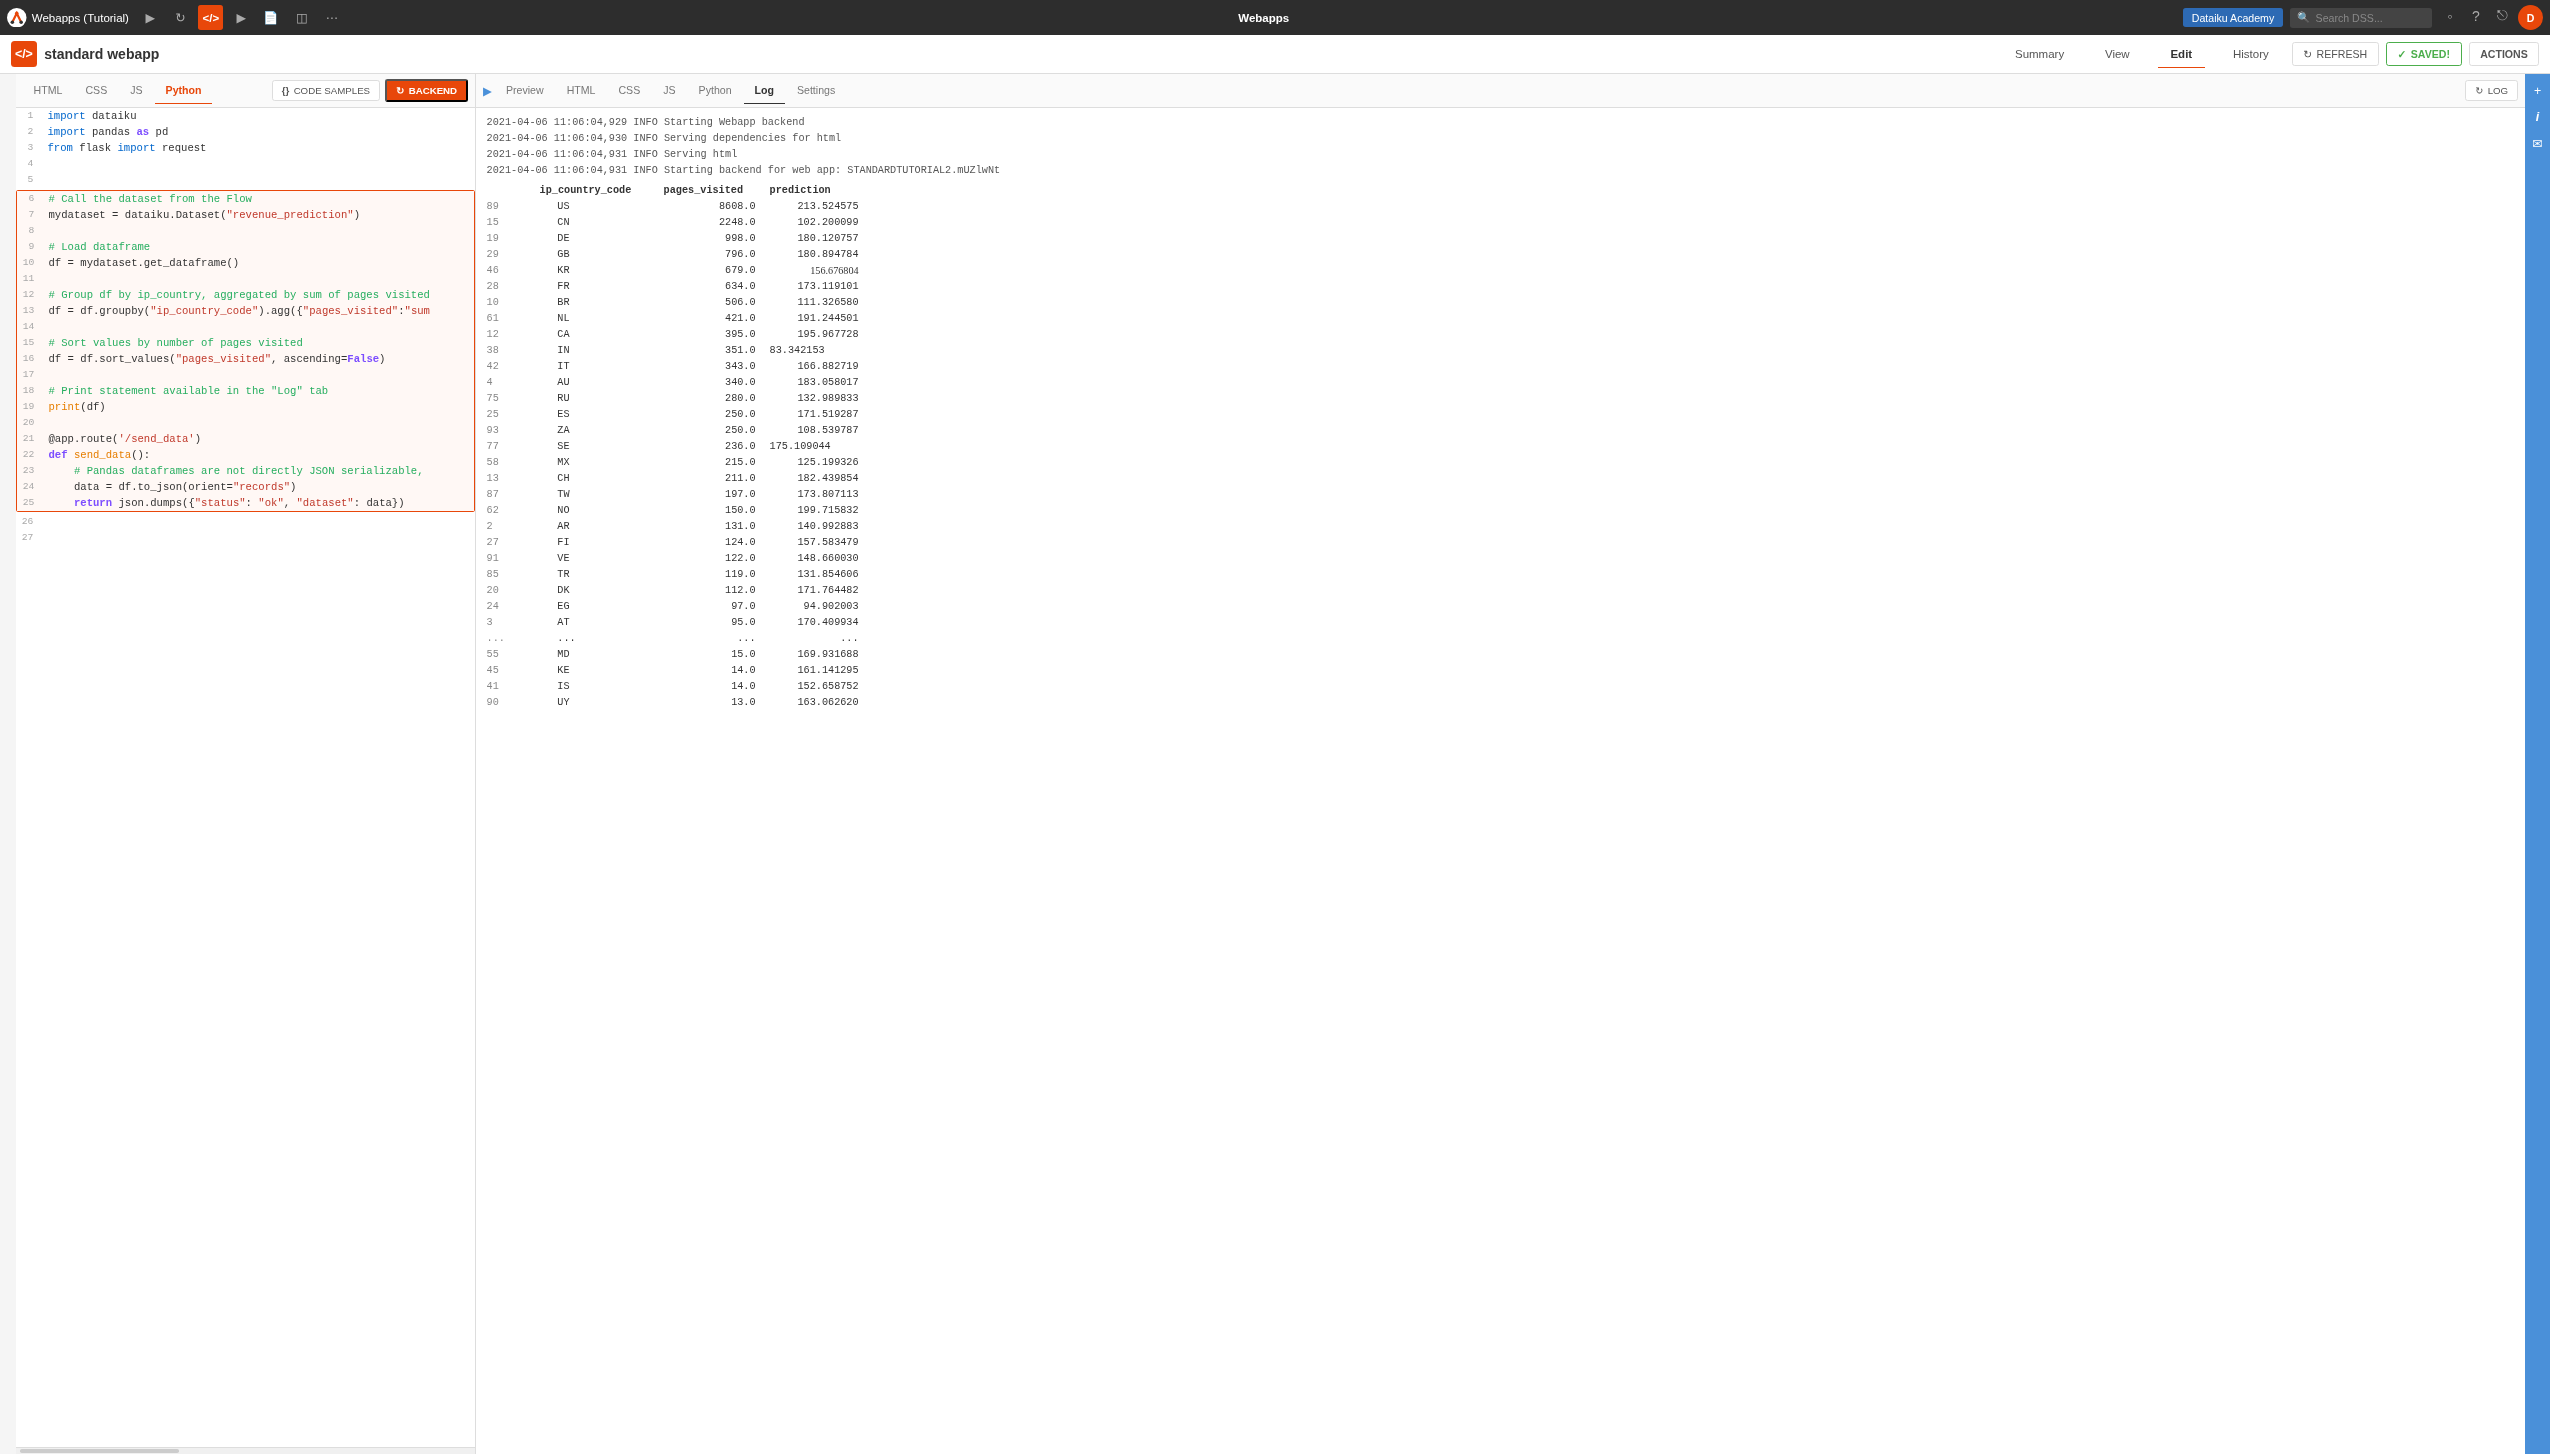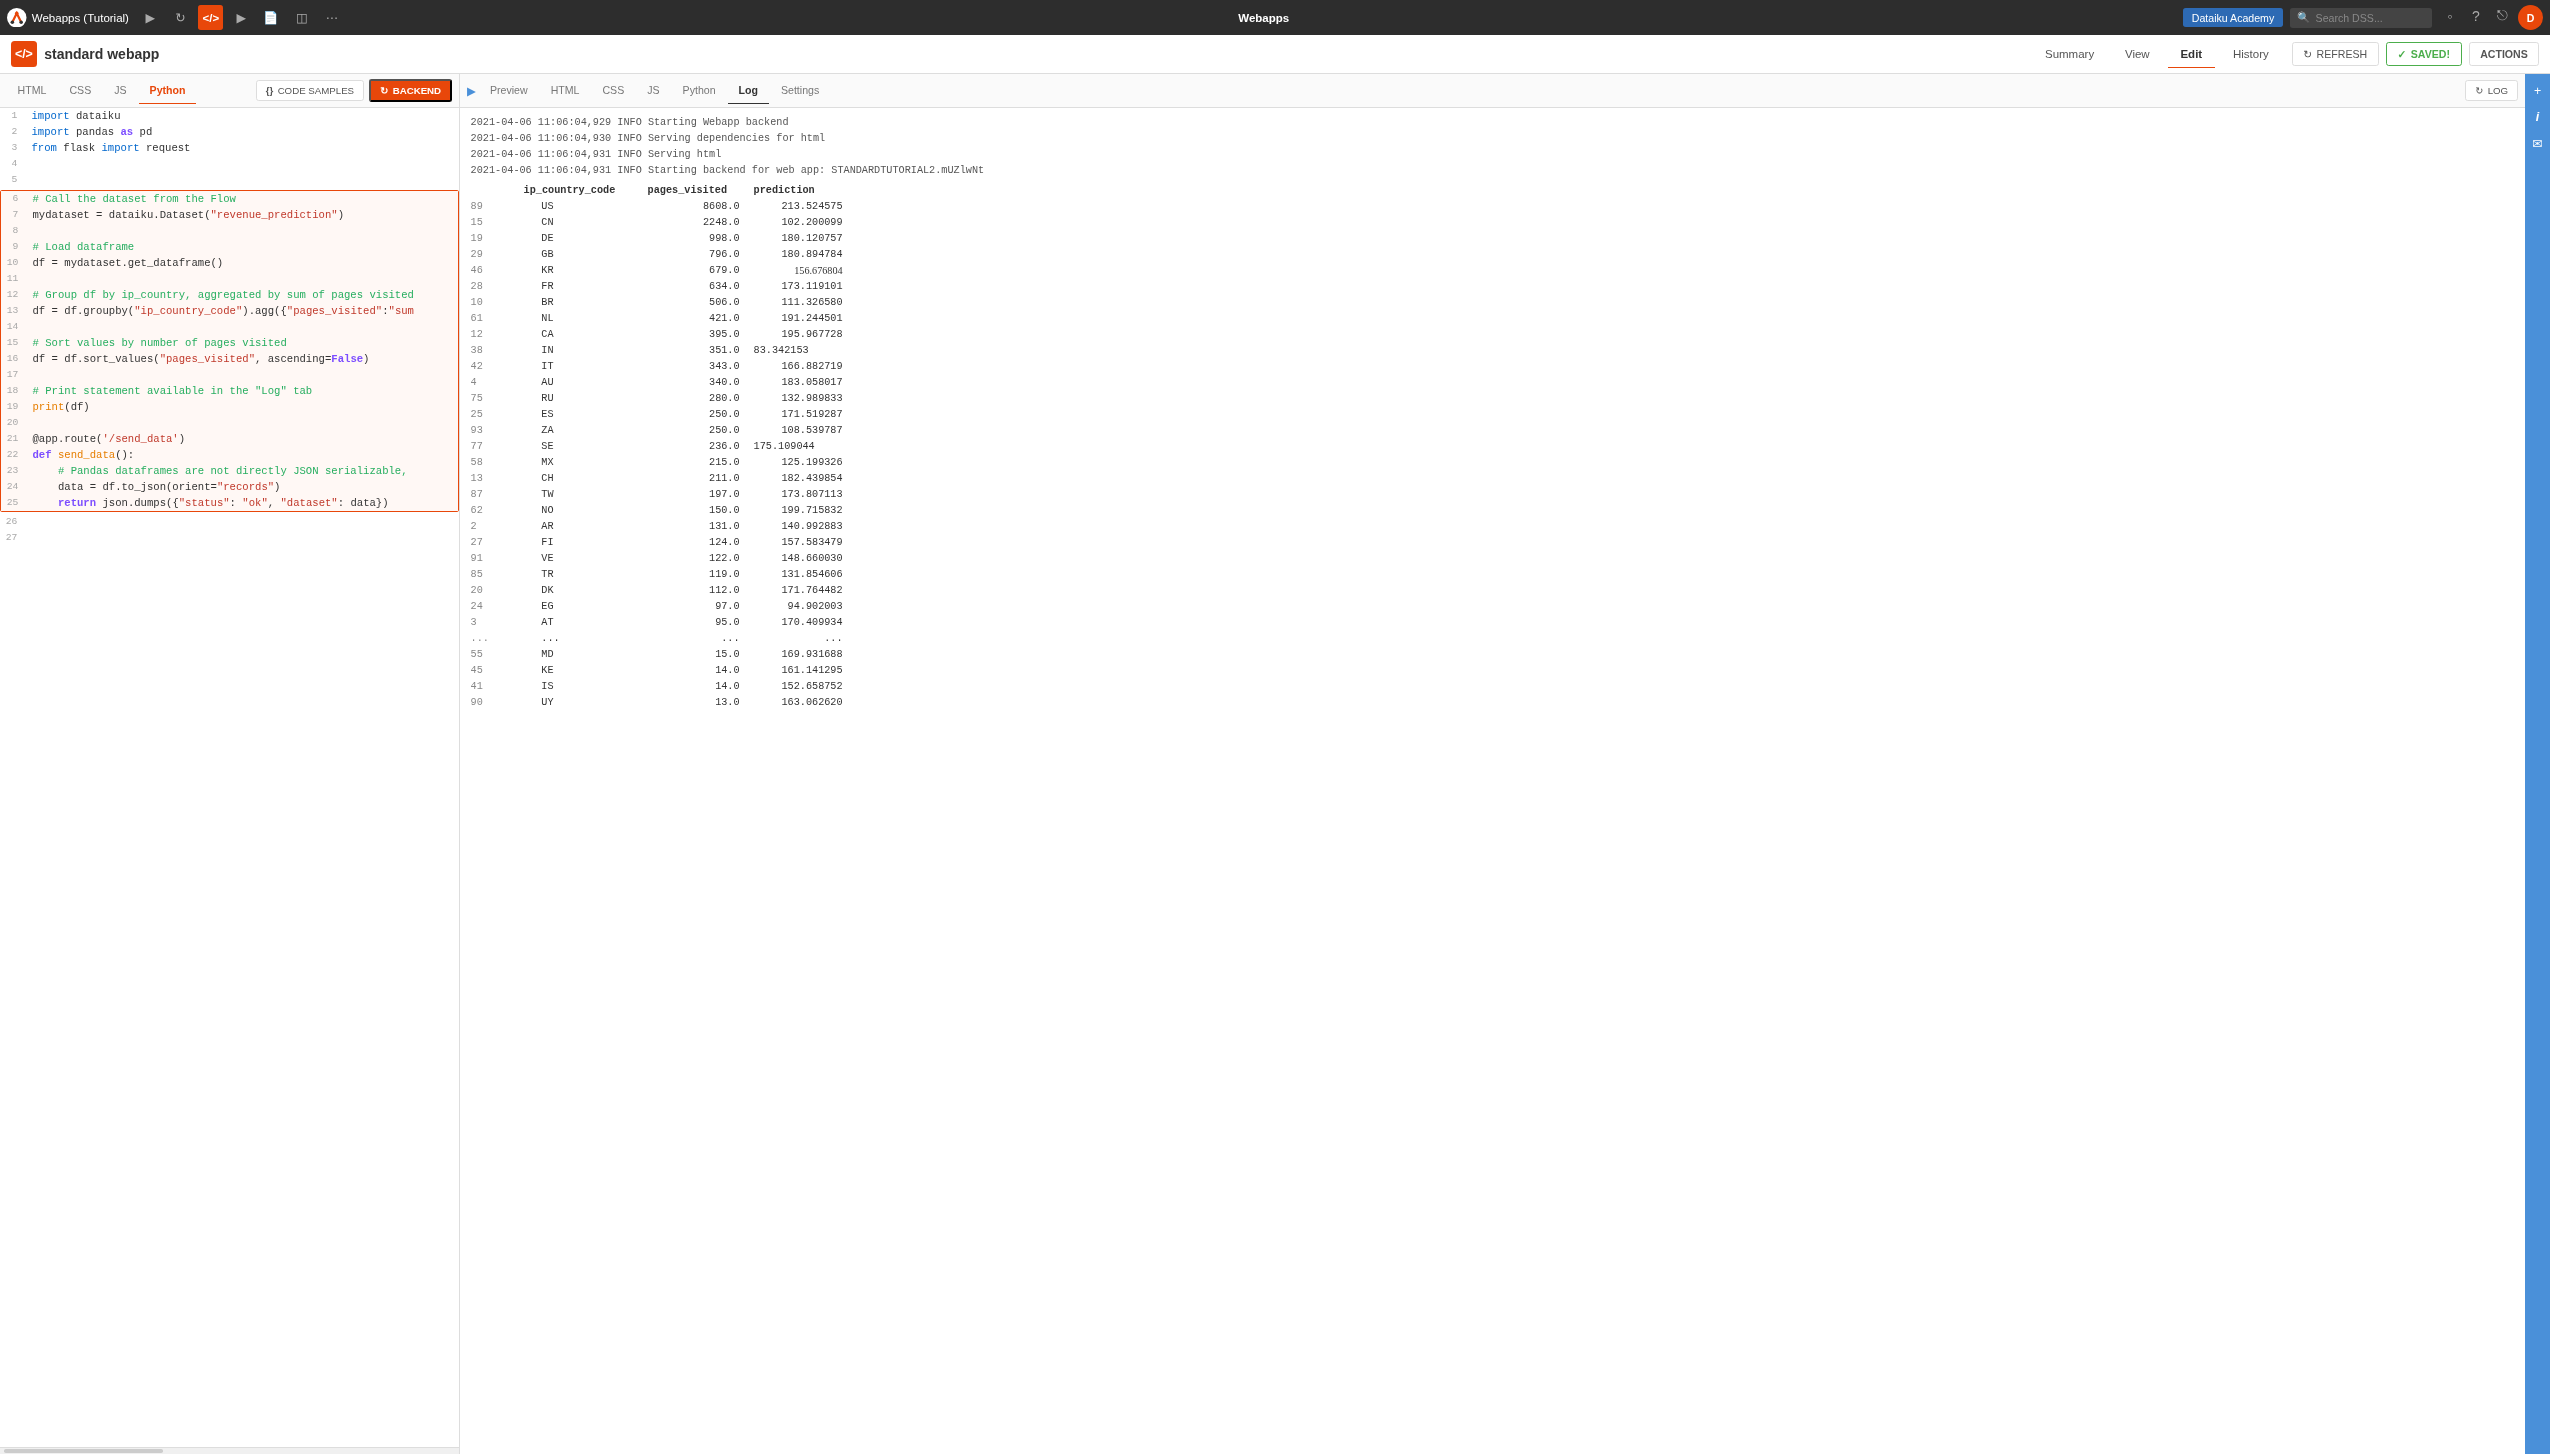--- a/index.html
+++ b/index.html
@@ -33,42 +33,42 @@
       display: flex; align-items: center; background: #fff; height: 39px;
       border-bottom: 0.9px solid #ddd; padding: 0 10.6px; gap: 0;
     }
     .subheader-logo-area { display: flex; align-items: center; gap: 7px; margin-right: 14px; }
     .subheader-logo-icon {
       width: 26.6px; height: 26.6px; background: #e8470a; border-radius: 3.5px;
       display: flex; align-items: center; justify-content: center; color: #fff; font-size: 12.4px; font-weight: 700;
     }
     .subheader-app-title { font-size: 14px; font-weight: 600; color: #333; }
     .subheader-spacer { flex: 1; }
-    .subheader-nav { display: flex; align-items: center; gap: 6px; }
+    .subheader-nav { display: flex; align-items: center; gap: 16px; }
     .subheader-nav-item {
       padding: 7px 12.4px; font-size: 11.5px; color: #555; cursor: pointer; border-bottom: 1.8px solid transparent;
       text-decoration: none;
     }
     .subheader-nav-item.active { color: #333; border-bottom: 1.8px solid #e8470a; font-weight: 600; }
     .subheader-actions { display: flex; align-items: center; gap: 7px; margin-left: 10.6px; }
     .btn-refresh {
       display: flex; align-items: center; gap: 4.4px; padding: 5.3px 10.6px;
       border: 0.9px solid #ddd; border-radius: 2.7px; background: #fff; cursor: pointer; font-size: 10.6px; color: #555;
     }
     .btn-saved {
       display: flex; align-items: center; gap: 4.4px; padding: 5.3px 10.6px;
       border: 0.9px solid #4cae4c; border-radius: 2.7px; background: #fff; cursor: pointer; font-size: 10.6px; color: #4cae4c; font-weight: 600;
     }
     .btn-actions {
       padding: 5.3px 10.6px; border: 0.9px solid #ddd; border-radius: 2.7px;
       background: #fff; cursor: pointer; font-size: 10.6px; color: #555; font-weight: 600;
     }
 
     
-    #main { display: flex; height: calc(100vh - 74px); }
+    #main { display: flex; height: calc(100vh - 74px); margin-left: 16px; }
 
     
     #left-panel { width: 460px; display: flex; flex-direction: column; border-right: 0.9px solid #ddd; background: #fff; }
 
     
     #code-tabs { display: flex; align-items: center; border-bottom: 0.9px solid #ddd; padding: 0 7px; background: #fafafa; height: 34px; }
     .code-tab {
       padding: 7px 10.6px; font-size: 10.6px; color: #777; cursor: pointer;
       border-bottom: 1.8px solid transparent; margin-right: 1.8px;
     }

